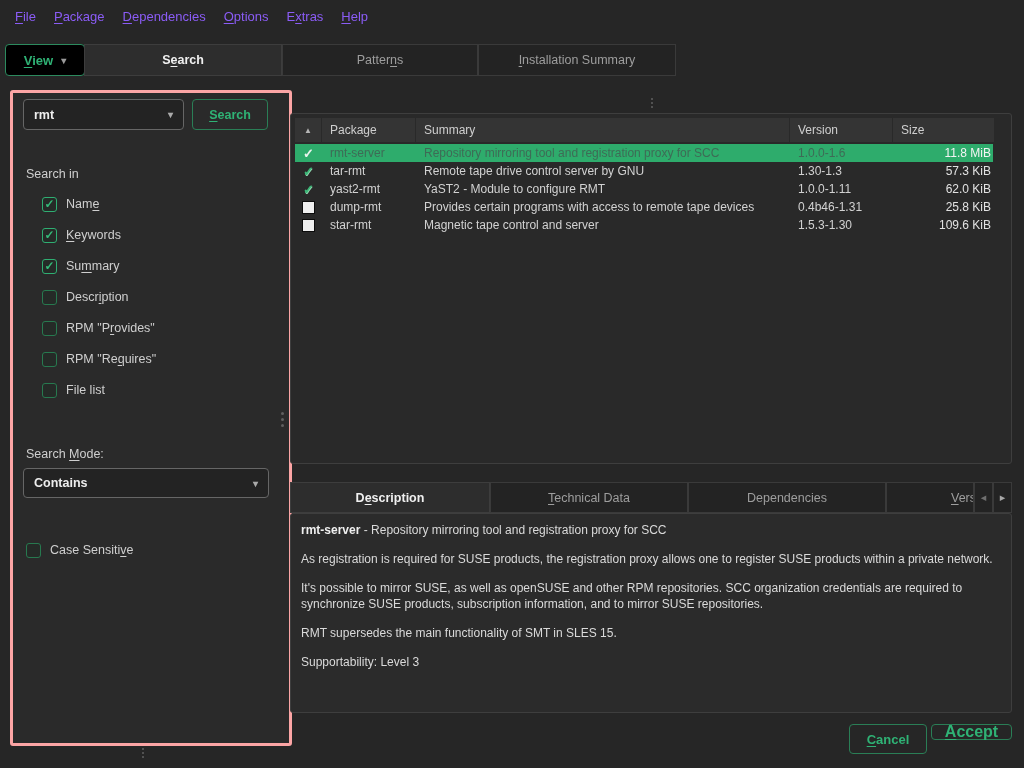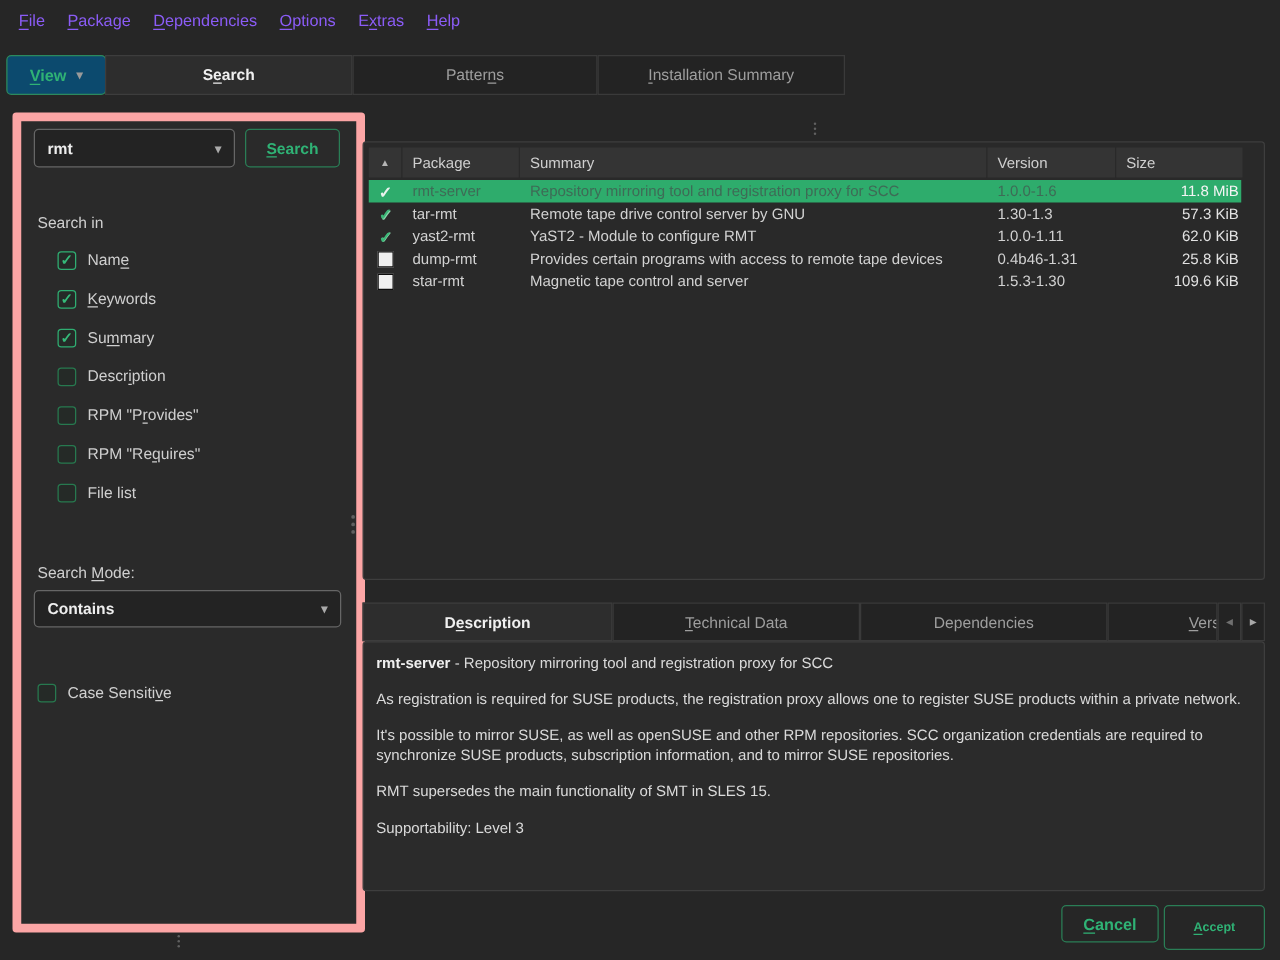--- a/index.html
+++ b/index.html
@@ -15,33 +15,33 @@
 
   
   .menubar { position:absolute; top:0; left:0; width:1024px; height:32px;
              display:flex; align-items:center; padding-left:6px; font-size:13px; }
   .menu-item { padding:4px 9px; color:#8b5cf6; cursor:default; }
 
   
   .view-btn { position:absolute; left:5px; top:44px; width:80px; height:32px;
               border:1px solid #2c8a5e; border-radius:4px; display:flex;
               align-items:center; justify-content:center; gap:8px;
-              color:#2fb275; font-weight:bold; font-size:13px; background:#0c4a6e; }
+              color:#2fb275; font-weight:bold; font-size:13px; background:#000000; }
   .view-arrow { color:#9a9a9a; font-size:10px; }
   .top-tabs { position:absolute; left:84px; top:44px; display:flex; height:32px; }
   .tab { display:flex; align-items:center; justify-content:center;
          font-size:12.5px; border:1px solid #3a3a3a; background:#232323; color:#9e9e9e; }
   .tab.active { background:#2d2d2d; color:#f0f0f0; font-weight:bold; border-color:#3d3d3d; }
   .top-tabs .tab:nth-child(1){ width:198px; }
   .top-tabs .tab:nth-child(2){ width:196px; }
   .top-tabs .tab:nth-child(3){ width:198px; }
 
   
   .sidebar { position:absolute; left:10px; top:90px; width:282px; height:656px;
-             background:#2a2a2a; border:7px solid #fca5a5; border-radius:3px;text-decoration:underline; }
+             background:#2a2a2a; border:3px solid #fca5a5; border-radius:3px;text-decoration:underline; }
   .combo { background:#232323; border:1px solid #666; border-radius:4px;
            display:flex; align-items:center; justify-content:space-between;
            padding:0 10px; font-weight:bold; font-size:12.5px; color:#eee; }
   .combo .arrow { color:#aaa; font-size:10px; }
   .search-combo { position:absolute; left:10px; top:6px; width:161px; height:31px; }
   .gbtn { border:1px solid #2a7e56; border-radius:4px; background:transparent;
           color:#2fb275; font-weight:bold; font-size:12.5px;
           display:flex; align-items:center; justify-content:center; }
   .search-btn { position:absolute; left:179px; top:6px; width:76px; height:31px; }
   .label { font-size:12.5px; color:#cfcfcf; }
@@ -100,21 +100,21 @@
 
   
   .desc-panel { position:absolute; left:290px; top:513px; width:722px; height:200px;
                 background:#2b2b2b; border:1px solid #3e3e3e; border-radius:3px;
                 padding:9px 10px; font-size:12px; line-height:1.33; color:#dadada; }
   .desc-panel p { margin:0 0 13px; }
   .desc-panel b { color:#efefef; }
 
   
   .cancel-btn { position:absolute; left:849px; top:724px; width:78px; height:30px; font-size:13px; }
-  .accept-btn { position:absolute; left:931px; top:724px; width:81px; height:36px; font-size:10px; }
+  .accept-btn { position:absolute; left:931px; top:724px; width:81px; height:16px; font-size:16px; }
 </style>
 </head>
 <body>
 
 <div class="menubar">
   <span class="menu-item"><span class="mn"><span></span><span class="mk">F</span><span>ile</span></span></span>
   <span class="menu-item"><span class="mn"><span></span><span class="mk">P</span><span>ackage</span></span></span>
   <span class="menu-item"><span class="mn"><span></span><span class="mk">D</span><span>ependencies</span></span></span>
   <span class="menu-item"><span class="mn"><span></span><span class="mk">O</span><span>ptions</span></span></span>
   <span class="menu-item"><span class="mn"><span>E</span><span class="mk">x</span><span>tras</span></span></span>

